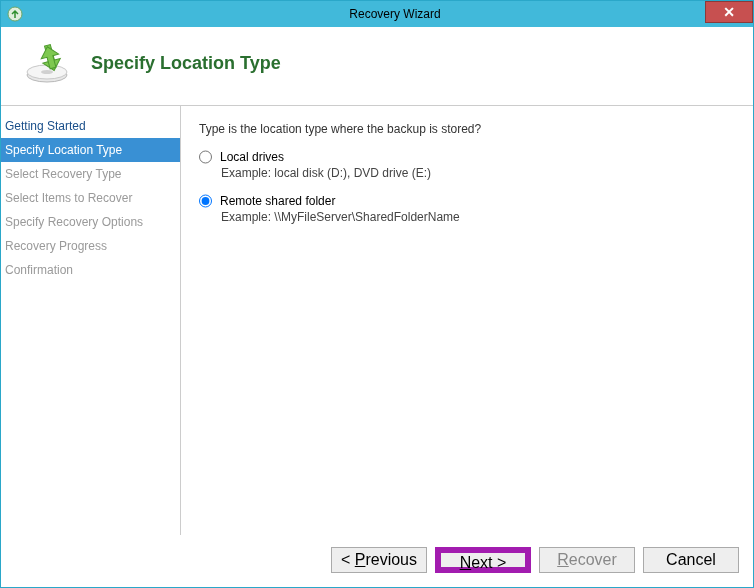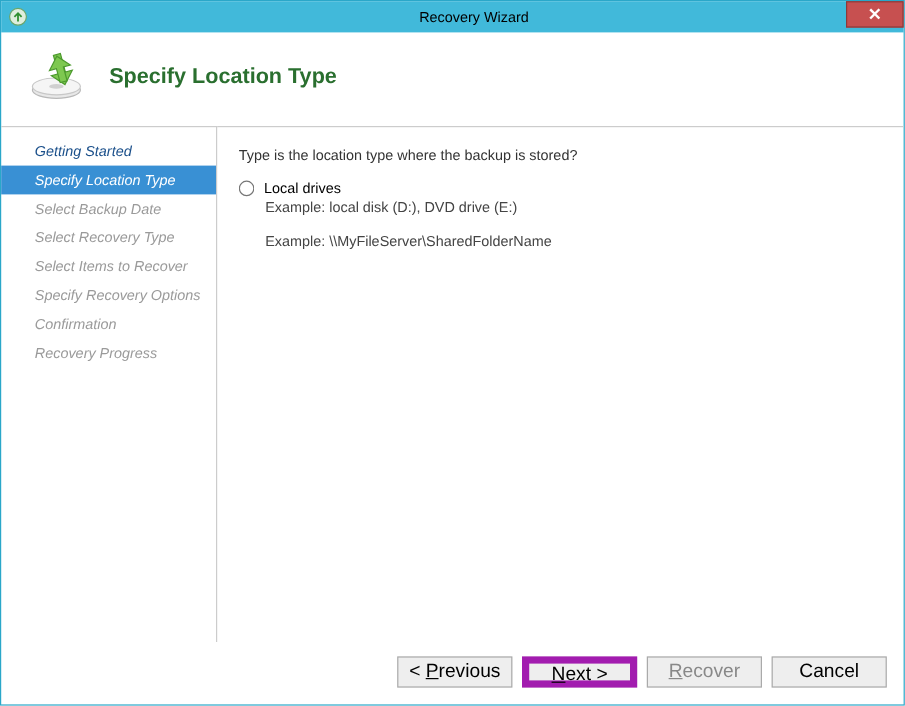--- a/index.html
+++ b/index.html
@@ -79,25 +79,24 @@
     display: flex;
     height: 430px;
   }
   .sidebar {
     width: 180px;
     border-right: 1px solid #ccc;
     border-top: 1px solid #ccc;
     padding-top: 8px;
   }
   .sidebar .step {
-    padding: 5px 10px 5px 28px;
+    padding: 5px 10px 5px 4px;
     color: #1a4f8a;
     cursor: pointer;
     font-size: 12px;
-    font-style: italic;
   }
   .sidebar .step.active {
     background: #3990d4;
     color: #fff;
   }
   .sidebar .step.disabled {
     color: #9a9a9a;
     cursor: default;
   }
   .content {
@@ -176,37 +175,40 @@
         <path d="M24 6 L24 18 L18 18 L27 28 L36 18 L30 18 L30 6 Z" transform="rotate(165 27 16) translate(-2,-2)" fill="#7ec850" stroke="#4d9a2e"></path>
       </svg>
     </span>
     <h1>Specify Location Type</h1>
   </div>
 
   <div class="body">
     <div class="sidebar">
       <div class="step">Getting Started</div>
       <div class="step active">Specify Location Type</div>
-      <div class="step disabled">Select Backup Date</div>
       <div class="step disabled">Select Recovery Type</div>
       <div class="step disabled">Select Items to Recover</div>
       <div class="step disabled">Specify Recovery Options</div>
+      <div class="step disabled">Recovery Progress</div>
       <div class="step disabled">Confirmation</div>
-      <div class="step disabled">Recovery Progress</div>
     </div>
 
     <div class="content">
       <div class="question">Type is the location type where the backup is stored?</div>
 
       <div class="radio-row">
         <input type="radio" name="loc" id="loc-local" style="">
         <label for="loc-local">Local drives</label>
       </div>
       <div class="example">Example: local disk (D:), DVD drive (E:)</div>
 
+      <div class="radio-row">
+        <input type="radio" name="loc" id="loc-remote" checked="" style="">
+        <label for="loc-remote">Remote shared folder</label>
+      </div>
       <div class="example">Example: \\MyFileServer\SharedFolderName</div>
     </div>
   </div>
 
   <div class="button-row">
     <button><span>&lt; </span><span class="underline-key">P</span><span>revious</span></button>
     <button class="default"><span class="underline-key">N</span><span>ext &gt;</span></button>
     <button disabled=""><span class="underline-key">R</span><span>ecover</span></button>
     <button>Cancel</button>
   </div>

